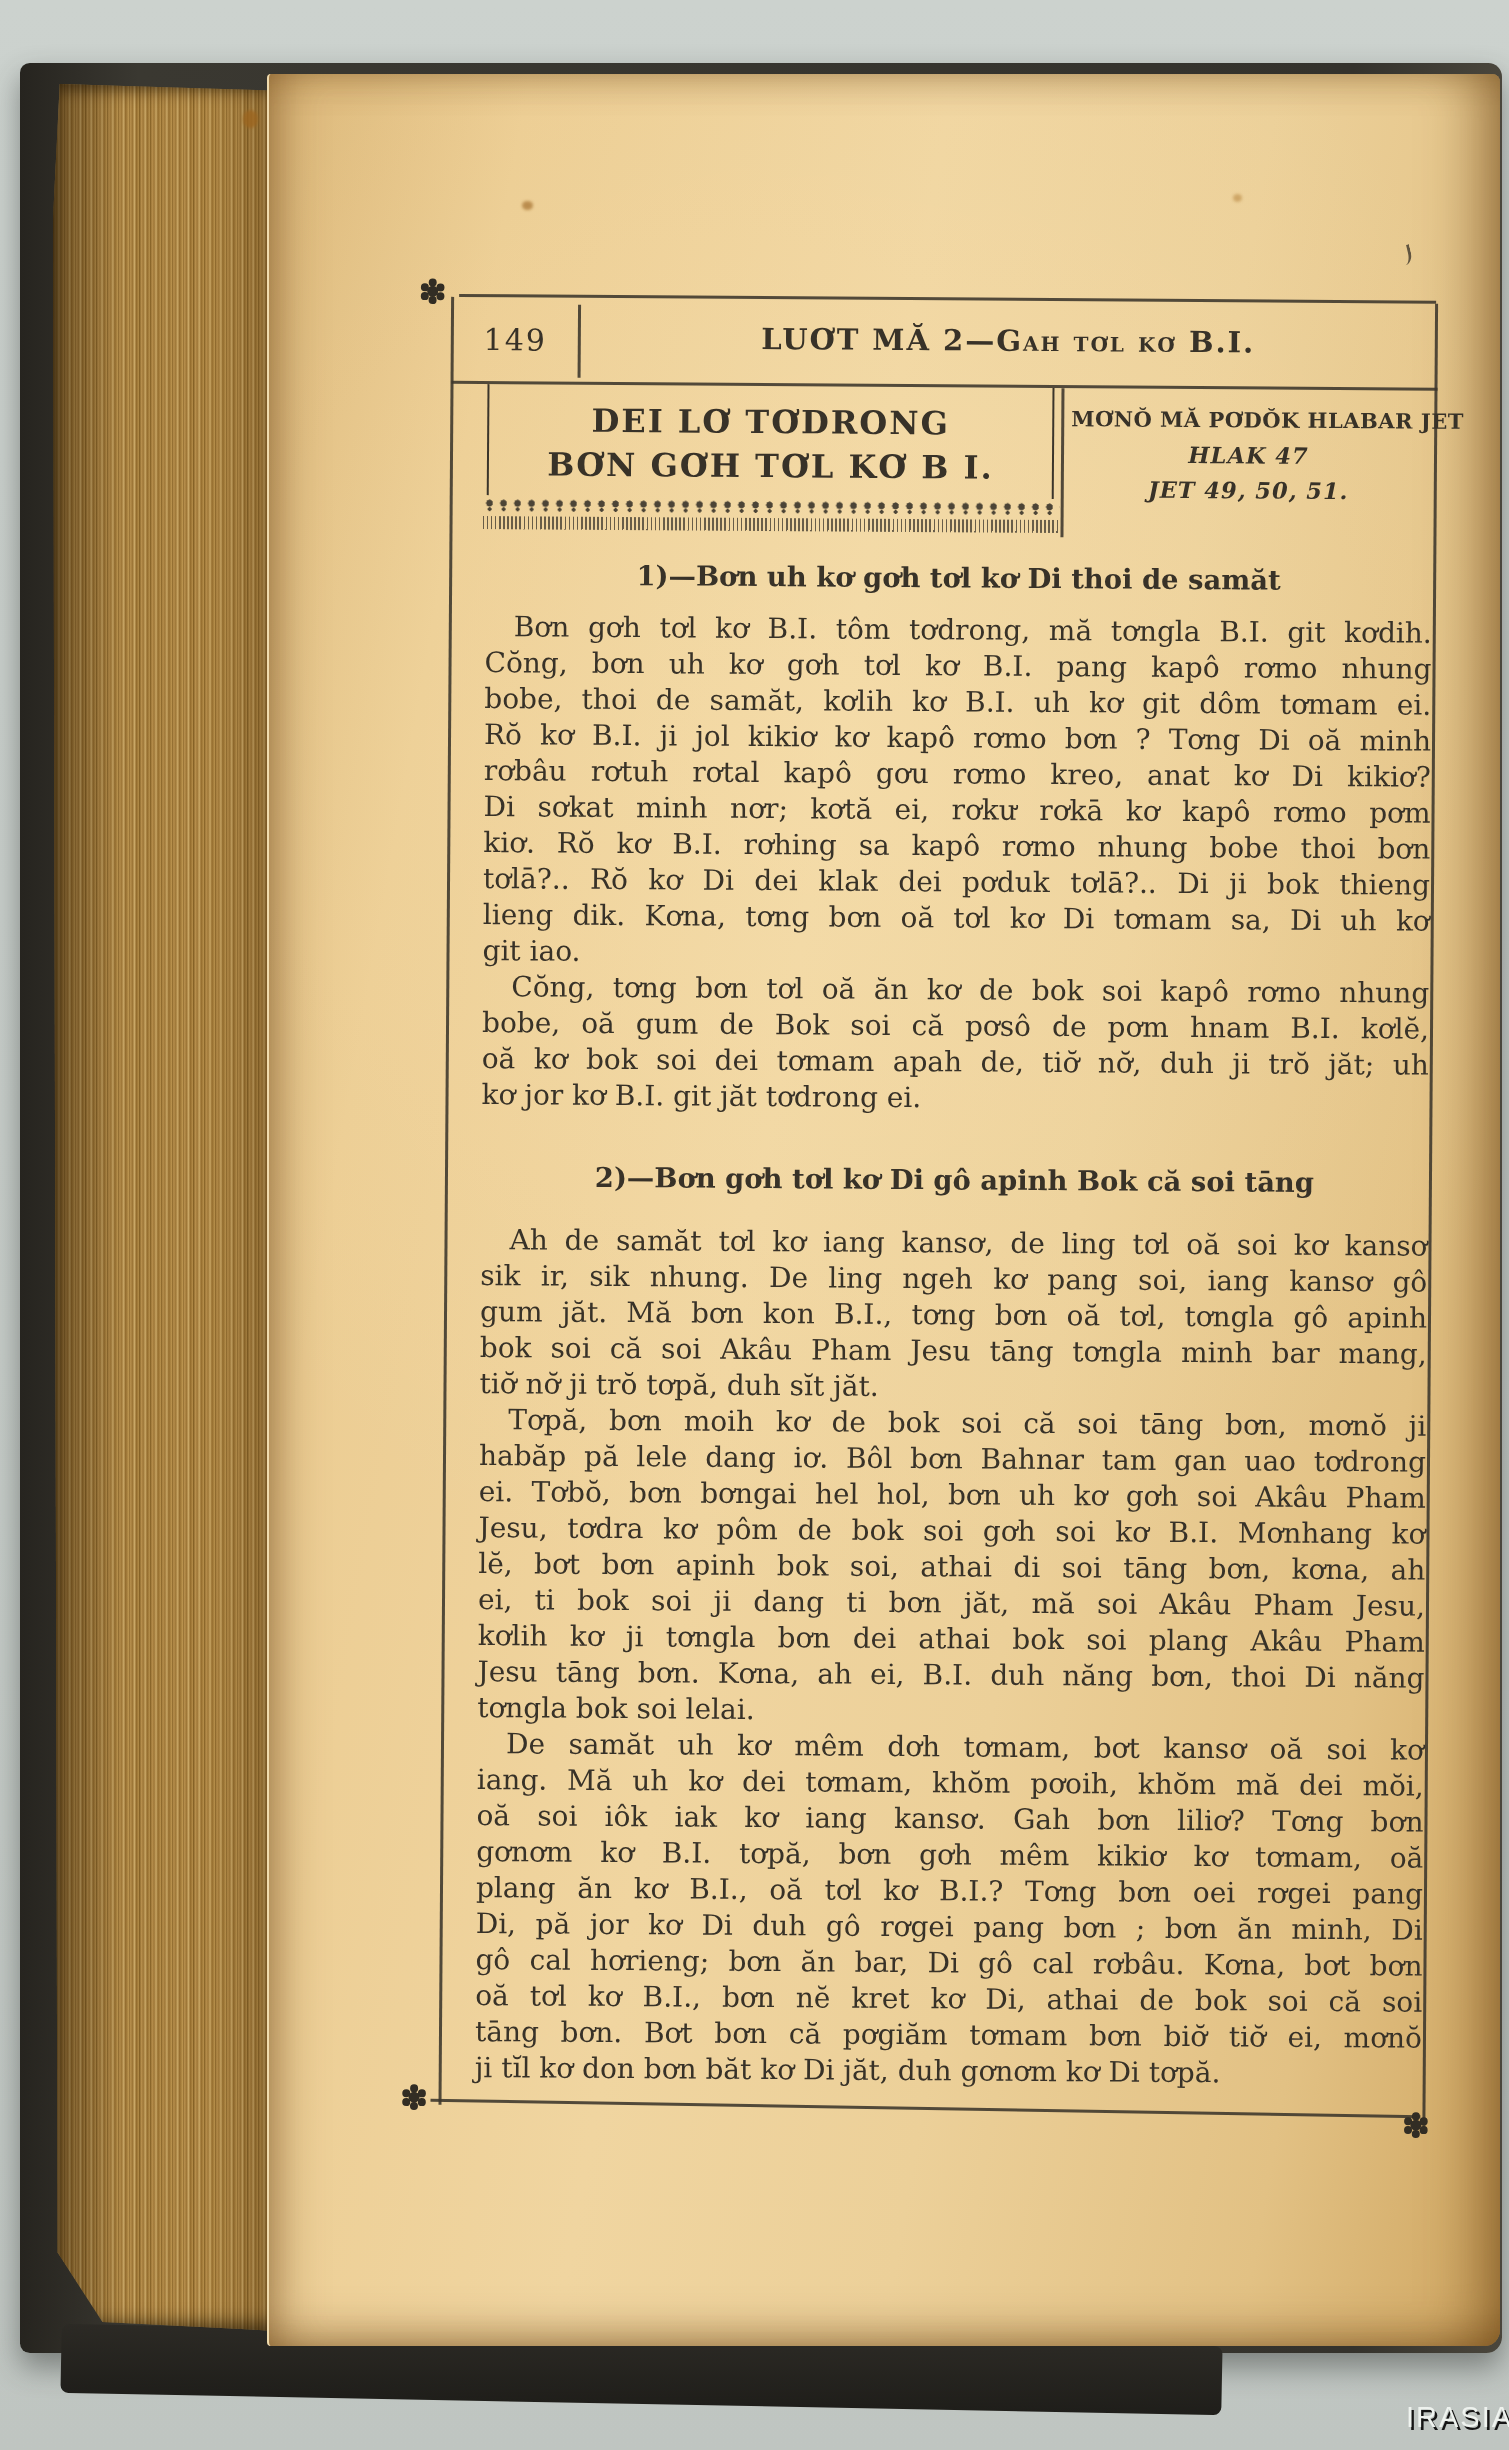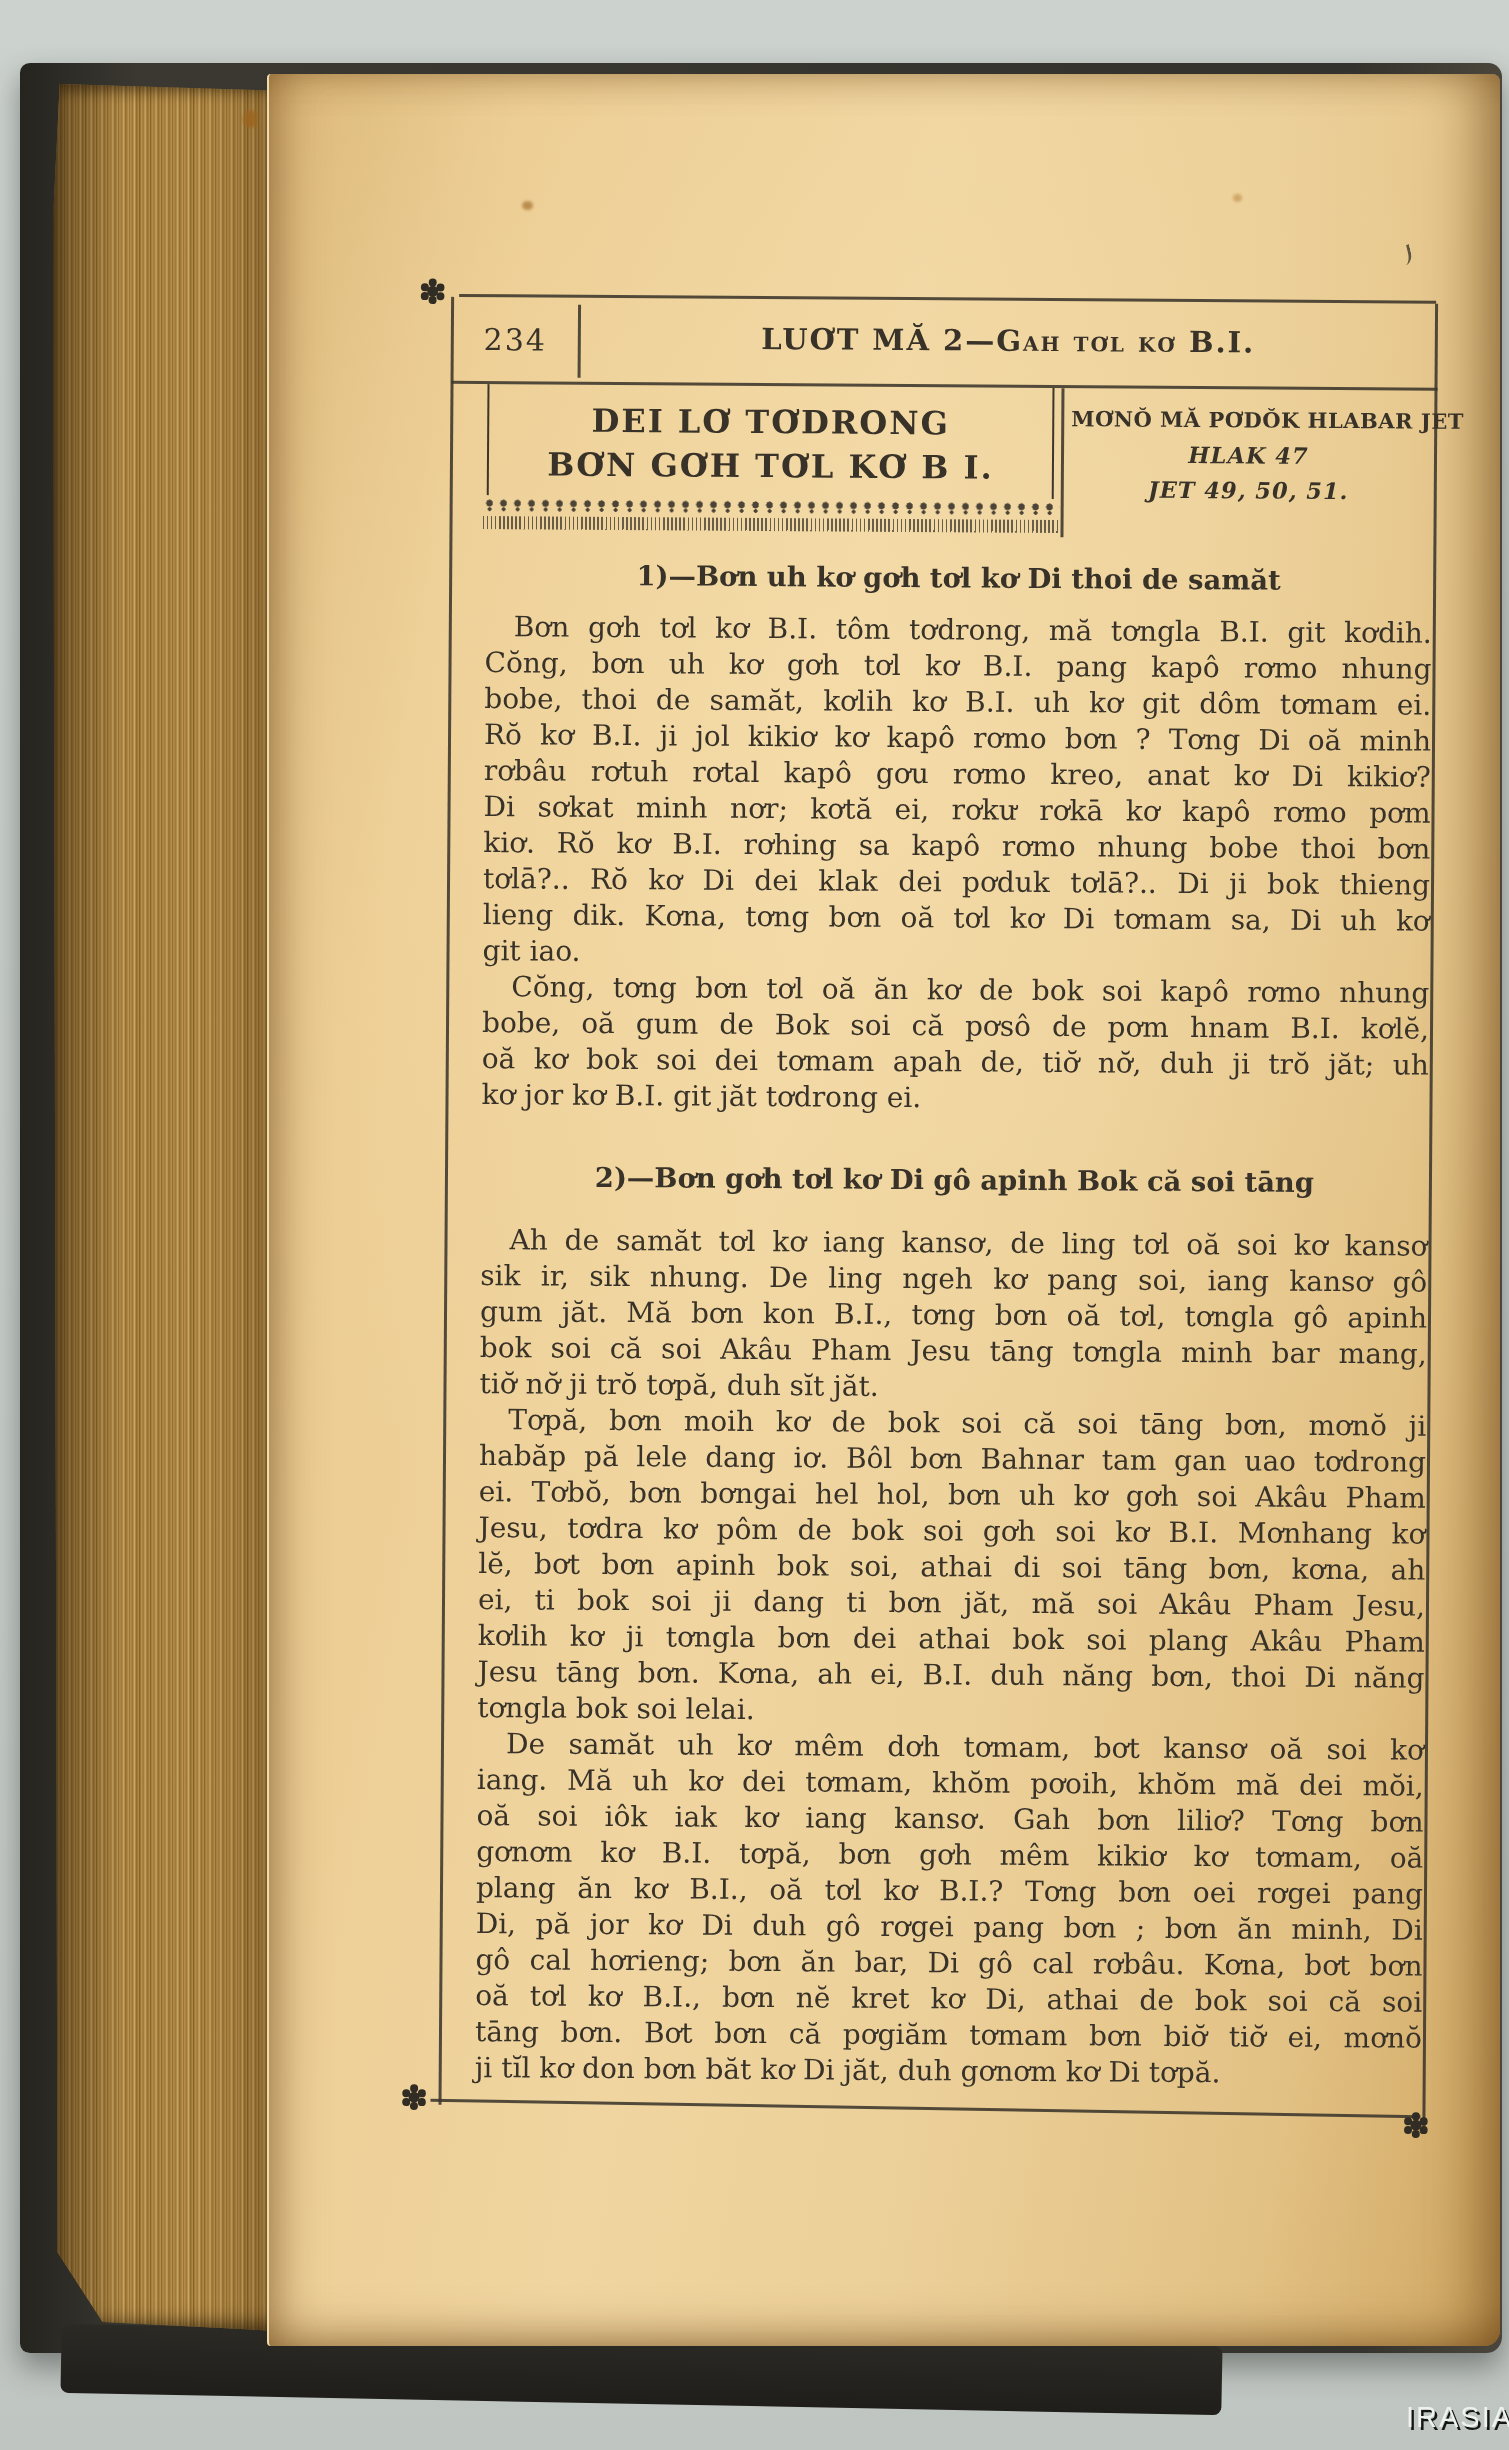--- a/index.html
+++ b/index.html
@@ -118,21 +118,21 @@
 <div class="stain s3"></div>
 
 <div class="content">
   <div class="flower" style="left:427px;top:286px;"></div>
   <div class="rule" style="left:459px;top:294px;width:977px;height:2.9px;"></div>
   <div class="pen-mark"></div>
 
   <div class="rule" style="left:451px;top:297px;width:2.9px;height:1808px;"></div>
   <div class="rule" style="left:1435px;top:297px;width:2.9px;height:1823px;"></div>
 
-  <div class="page-num">234</div>
+  <div class="page-num">149</div>
   <div class="rule" style="left:578px;top:304px;width:2.9px;height:73px;"></div>
   <div class="running-title">LUƠT MĂ 2—Gah tơl kơ B.I.</div>
   <div class="rule" style="left:452px;top:381px;width:986px;height:2.9px;"></div>
 
   <div class="title-box">
     <div>DEI LƠ TƠDRONG</div>
     <div>BƠN GƠH TƠL KƠ B I.</div>
   </div>
   <div class="deco-scallop"></div>
   <div class="deco-hatch"></div>

